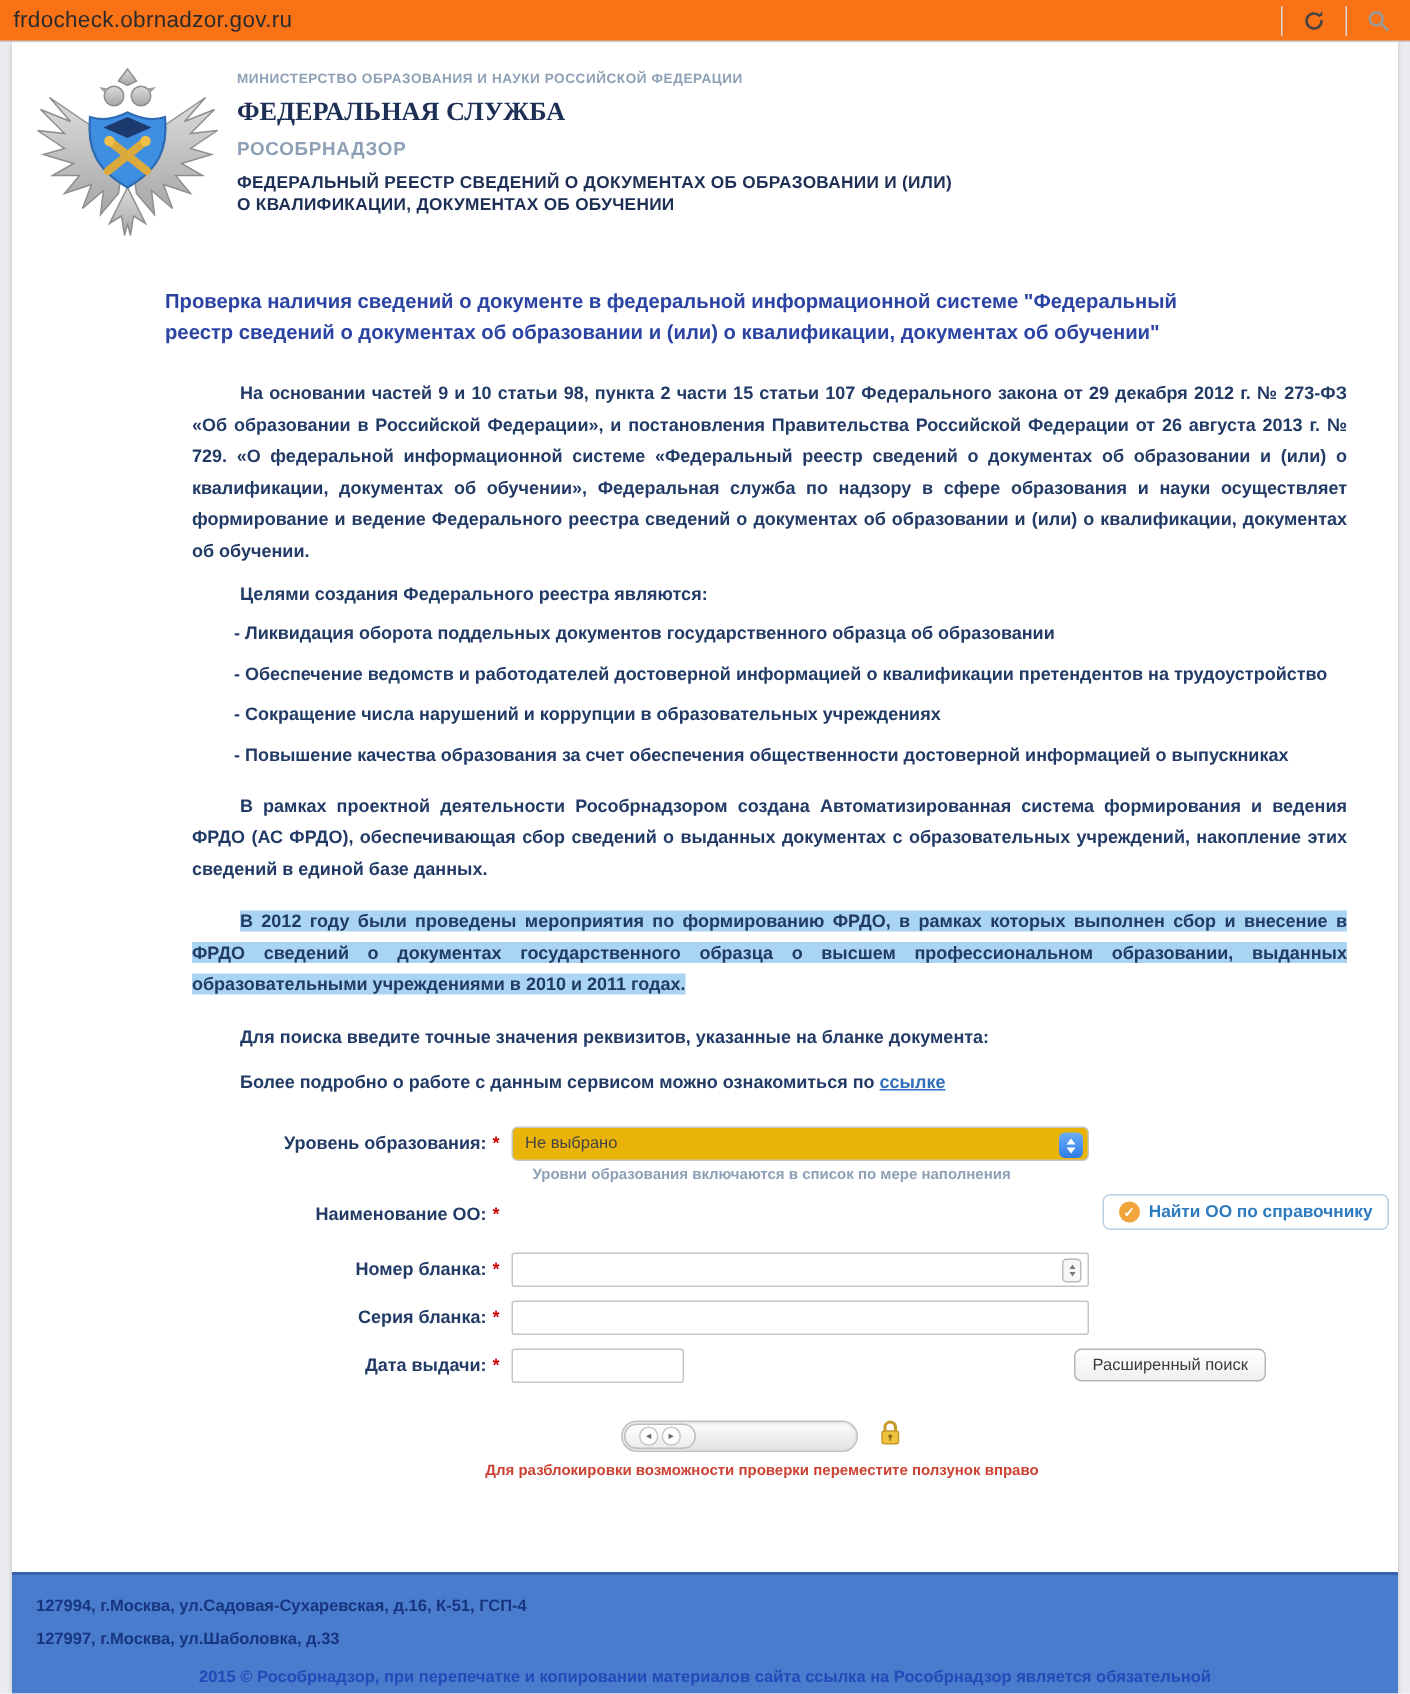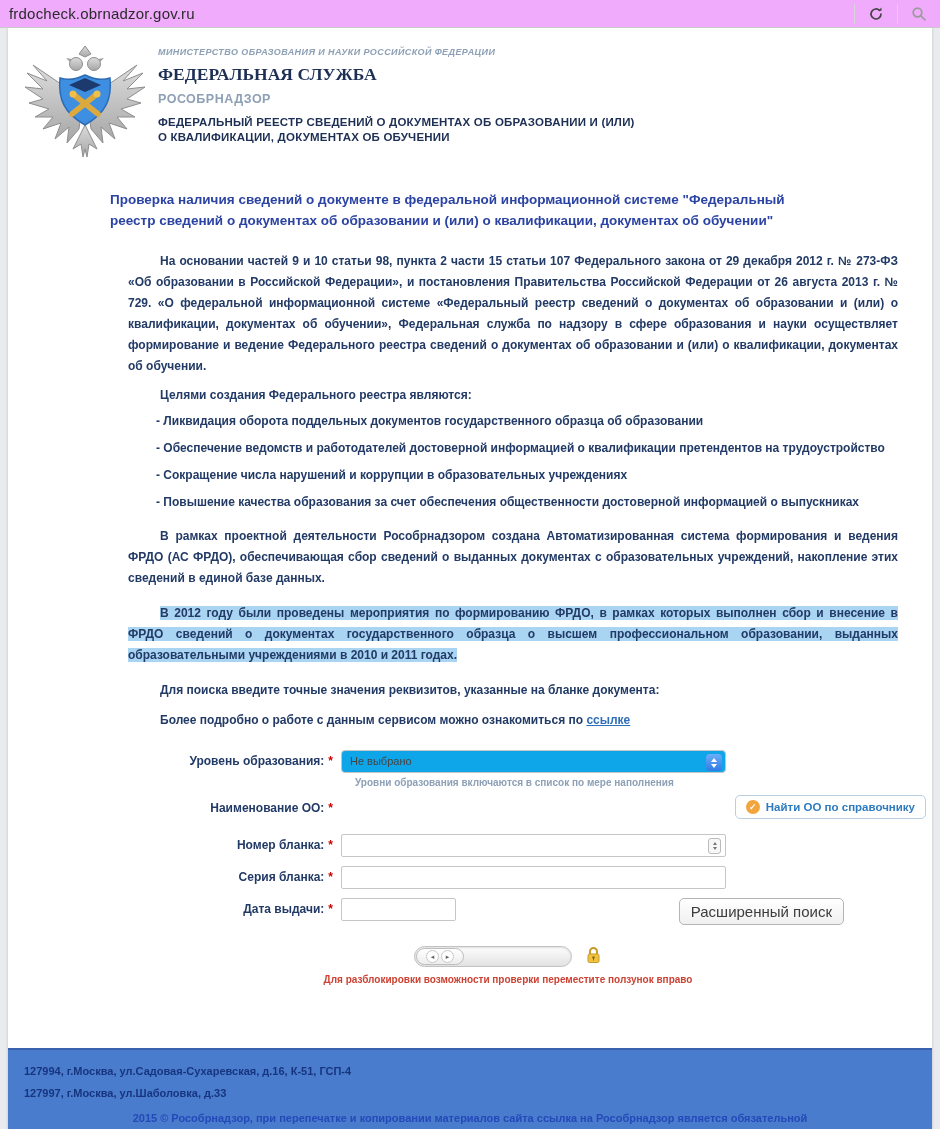--- a/index.html
+++ b/index.html
@@ -1,37 +1,37 @@
 <!DOCTYPE html>
 <html><head>
 <meta charset="utf-8">
 <style>
   * { margin:0; padding:0; box-sizing:border-box; }
   html,body { width:940px; height:1129px; overflow:hidden; }
   body { background:#e9ebee; font-family:"Liberation Sans", sans-serif; }
 
   
   .browser-bar{
-    height:28px; background:#f0abfc; border-bottom:1px solid #c9c9c9;
+    height:28px; background:#f97316; border-bottom:1px solid #c9c9c9;
     display:flex; align-items:center; position:relative;
   }
   .url-text{ padding-left:9px; font-size:15px; color:#2b2b2b; letter-spacing:.2px; }
   .bar-right{ position:absolute; right:0; top:0; height:100%; display:flex; align-items:center; }
   .bar-divider{ width:1px; height:20px; background:#d8d8d8; }
   .bar-btn{ width:42px; height:100%; background:transparent; border:none; display:flex; align-items:center; justify-content:center; cursor:pointer; }
 
   
   .sheet{ margin:0 8px; background:#ffffff; box-shadow:0 0 3px rgba(0,0,0,.18); }
   .content{ height:1020px; overflow:hidden; }
 
   
   .site-header{ display:flex; padding:15px 0 0 16px; }
   .logo-box{ width:126px; flex:0 0 126px; padding-top:2px; }
   .header-text{ padding-left:8px; padding-top:4px; }
-  .ministry-line{ font-size:9px; font-weight:bold; color:#8da0b5; letter-spacing:.4px;font-style:italic; }
+  .ministry-line{ font-size:9px; font-weight:bold; color:#8da0b5; letter-spacing:.4px; }
   .service-name{ font-family:"Liberation Serif", serif; font-weight:bold; font-size:17.5px;
     color:#1d2f55; line-height:21px; margin-top:7px; }
   .short-name{ font-size:12.5px; font-weight:bold; color:#8da0b5; margin-top:7px; letter-spacing:.5px; }
   .registry-name{ font-size:11.5px; font-weight:bold; color:#1d2f55; line-height:15px; margin-top:9px; letter-spacing:.2px; }
 
   
   .page-title{
     margin:26px auto 0; width:720px; text-align:left;
     color:#2b43a2; font-weight:bold; font-size:13.5px; line-height:21px;
   }
@@ -50,41 +50,41 @@
   .doc-form{ margin-top:22px; }
   .frow{ display:flex; margin-bottom:9px; position:relative; }
   .flabel{ width:325px; flex:0 0 325px; text-align:right; font-size:12px; font-weight:bold;
     color:#223a66; padding-top:4px; }
   .req{ color:#cc0000; margin-left:4px; }
   .fctl{ margin-left:8px; position:relative; }
   .txt-input{ width:385px; height:23px; border:1px solid #c6c6c6; border-radius:2px;
     font-size:12px; padding:2px 6px; color:#333; outline:none; }
   .txt-input.small{ width:115px; }
   .select-box{ width:385px; height:23px; border:1px solid #c6c6c6; border-radius:4px;
-    position:relative; background:#0ea5e9; cursor:pointer; }
+    position:relative; background:#eab308; cursor:pointer; }
   .select-value{ font-size:11px; color:#444; line-height:21px; padding-left:8px; font-weight:normal; }
   .sel-stepper{ position:absolute; right:3px; top:3px; width:16px; height:17px; border-radius:4px;
     background:linear-gradient(#6dadf8,#2e7ce6); display:flex; flex-direction:column;
     align-items:center; justify-content:center; gap:2px; }
   .chev{ width:0; height:0; border-left:3.5px solid transparent; border-right:3.5px solid transparent; }
   .chev.up{ border-bottom:4px solid #fff; }
   .chev.down{ border-top:4px solid #fff; }
   .field-hint{ font-size:10px; color:#8da0b5; font-weight:bold; margin-top:4px; padding-left:14px; }
   .num-stepper{ position:absolute; right:5px; top:4px; width:13px; height:16px; border:1px solid #bbb;
     border-radius:3px; background:#f7f7f7; display:flex; flex-direction:column; align-items:center;
     justify-content:center; gap:2px; cursor:pointer; }
   .ns-a{ width:0; height:0; border-left:2.5px solid transparent; border-right:2.5px solid transparent; }
   .ns-a.up{ border-bottom:3.5px solid #777; }
   .ns-a.down{ border-top:3.5px solid #777; }
 
   .btn-find{ position:absolute; right:6px; top:-2px; background:#fff; border:1px solid #b9cfe4;
     border-radius:5px; padding:4px 10px; font-size:11.5px; font-weight:bold; color:#2e7bbf;
     display:flex; align-items:center; gap:6px; cursor:pointer; }
   .btn-advanced{ position:absolute; right:88px; top:0; background:linear-gradient(#ffffff,#f0f0f0);
-    border:1px solid #b5b5b5; border-radius:5px; padding:4px 11px; font-size:15px; color:#3c3c3c;
+    border:1px solid #b5b5b5; border-radius:5px; padding:4px 11px; font-size:11px; color:#3c3c3c;
     cursor:pointer; }
   .row-oo{ margin-bottom:13px; min-height:24px; }
 
   .oicon{ display:inline-block; width:14px; height:14px; border-radius:50%; background:#f2a43d;
     color:#fff; font-size:9px; line-height:14px; text-align:center; font-weight:bold; flex:0 0 14px; }
 
   
   .slider-wrap{ margin:24px 0 0 285px; width:430px; text-align:center; }
   .slider-line{ display:inline-flex; align-items:center; gap:13px; }
   .slider-track{ width:158px; height:21px; border-radius:11px; border:1px solid #c2c2c2;

